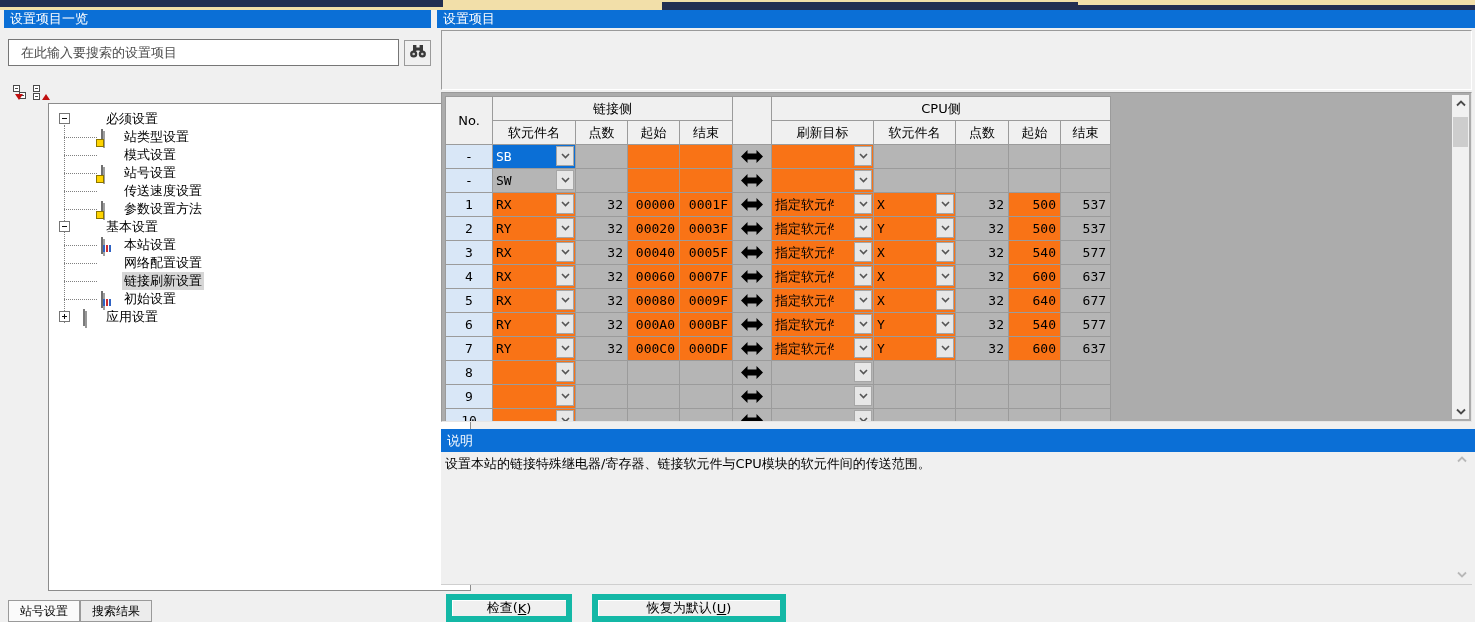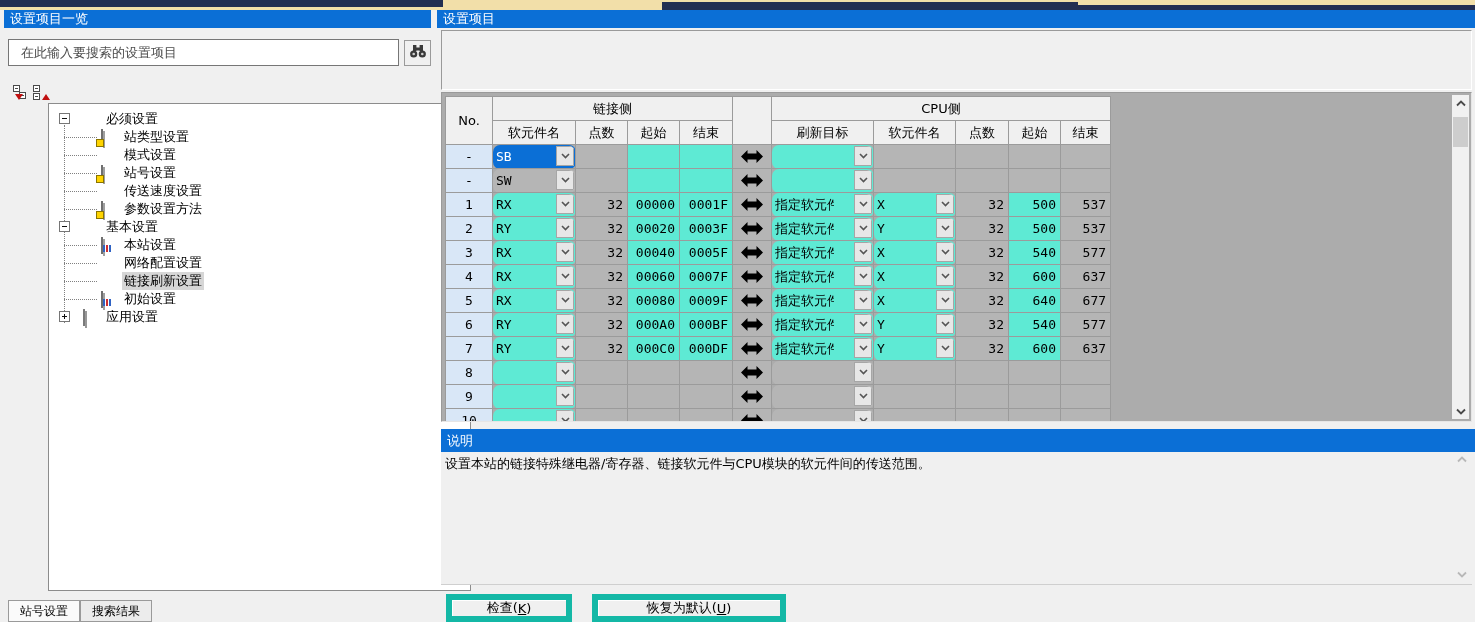--- a/index.html
+++ b/index.html
@@ -79,22 +79,22 @@
   .tablebox{position:absolute;left:441px;top:92px;width:1031px;height:330px;background:#acacac;
             border:1px solid #9a9a9a;border-bottom-color:#e6e6e6;border-right-color:#e6e6e6;
             box-sizing:border-box;overflow:hidden;}
 
   table.grid{position:absolute;left:3px;top:3px;border-collapse:collapse;table-layout:fixed;width:665px;}
   .grid th,.grid td{border:1px solid #9b9b9b;height:24px;box-sizing:border-box;padding:0;
                     font-size:13px;font-weight:normal;overflow:hidden;white-space:nowrap;vertical-align:middle;}
   .grid th{background:#f0f0f0;text-align:center;}
   td.no{background:#d9e7f7;text-align:center;font-family:"DejaVu Sans Mono",monospace;}
   td.g{background:#b5b5b5;}
-  td.w{background:#5eead4;}
-  td.cdd{position:relative;padding-left:3px;padding-right:20px;border-radius:7px;}
+  td.w{background:#f97316;}
+  td.cdd{position:relative;padding-left:3px;padding-right:20px;}
   td.sel{background:#0b6fd6;}
   td.sel .ct{color:#fff;}
   .ct{font-family:"DejaVu Sans Mono",monospace;}
   td.target .ct{font-family:"DejaVu Sans",sans-serif;display:inline-block;max-width:59px;overflow:hidden;vertical-align:middle;}
   td.num{text-align:right;padding-right:4px;font-family:"DejaVu Sans Mono",monospace;}
   .dd{position:absolute;right:1px;top:1px;width:18px;height:20px;background:#e7e7e7;
       border:1px solid #a6a6a6;box-sizing:border-box;display:flex;align-items:center;
       justify-content:center;cursor:pointer;}
   td.arrow{background:#b5b5b5;text-align:center;}
   .biarrow svg{display:block;margin:0 auto;}

